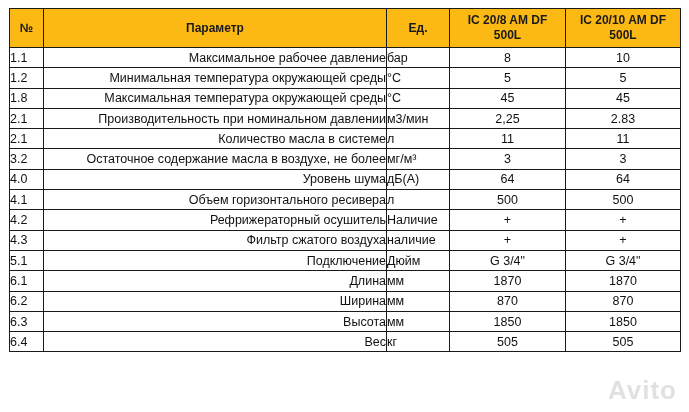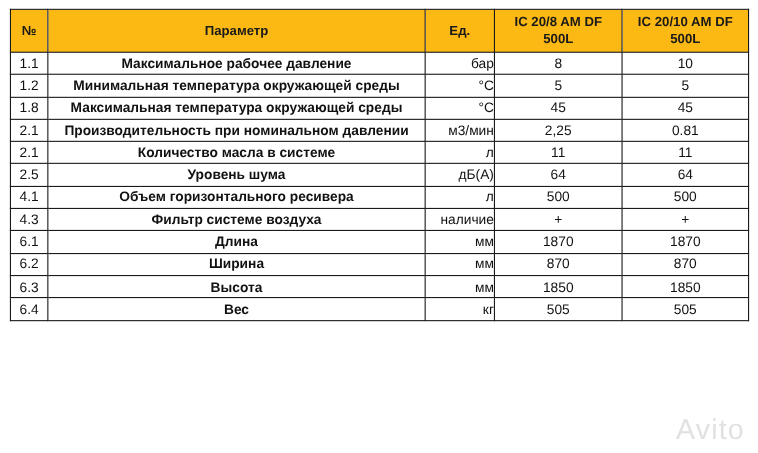--- a/index.html
+++ b/index.html
@@ -4,28 +4,28 @@
 <style>
   html, body { margin: 0; padding: 0; background: #ffffff; }
   body { width: 689px; height: 412px; position: relative; overflow: hidden;
          font-family: "Liberation Sans", sans-serif; }
   table.spec { position: absolute; left: 9px; top: 8px; border-collapse: collapse;
                table-layout: fixed; width: 671px; }
   table.spec th, table.spec td { border: 1px solid #1a1a1a; padding: 0; overflow: hidden; white-space: nowrap; }
   table.spec th { background: #fdb913; color: #1a1a1a; font-weight: bold; font-size: 12px;
                   height: 38px; text-align: center; line-height: 15px; }
   table.spec td { height: 19.3px; font-size: 12.5px; color: #111; line-height: 18px; }
-  td.num { text-align: center; }
-  td.param { text-align: center; padding-left: 8px; font-weight: bold; }
-  td.unit { text-align: right; }
+  td.num { }
+  td.param { text-align: right; padding-left: 8px; }
+  td.unit { text-align: left; }
   td.val { text-align: center; }
   col.c1 { width: 34px; } col.c2 { width: 343px; } col.c3 { width: 63px; }
   col.c4 { width: 116px; } col.c5 { width: 115px; }
   .watermark { position: absolute; right: 12px; bottom: 6px; color: rgba(200,200,200,0.55);
-               font-size: 26px; font-weight: normal; letter-spacing: 1px; }
+               font-size: 26px; font-weight: bold; letter-spacing: 1px; }
 </style>
 </head>
 <body>
 
 <table class="spec">
   <colgroup>
       <col class="c1">
       <col class="c2">
       <col class="c3">
       <col class="c4">
@@ -66,49 +66,70 @@
         <td class="param">Максимальная температура окружающей среды</td>
         <td class="unit">°C</td>
         <td class="val">45</td>
         <td class="val">45</td>
       </tr>
       <tr>
         <td class="num">2.1</td>
         <td class="param">Производительность при номинальном давлении</td>
         <td class="unit">м3/мин</td>
         <td class="val">2,25</td>
-        <td class="val">0.81</td>
+        <td class="val">2.83</td>
       </tr>
       <tr>
         <td class="num">2.1</td>
         <td class="param">Количество масла в системе</td>
         <td class="unit">л</td>
         <td class="val">11</td>
         <td class="val">11</td>
       </tr>
       <tr>
-        <td class="num">2.5</td>
+        <td class="num">3.2</td>
+        <td class="param">Остаточное содержание масла в воздухе, не более</td>
+        <td class="unit">мг/м³</td>
+        <td class="val">3</td>
+        <td class="val">3</td>
+      </tr>
+      <tr>
+        <td class="num">4.0</td>
         <td class="param">Уровень шума</td>
         <td class="unit">дБ(А)</td>
         <td class="val">64</td>
         <td class="val">64</td>
       </tr>
       <tr>
         <td class="num">4.1</td>
         <td class="param">Объем горизонтального ресивера</td>
         <td class="unit">л</td>
         <td class="val">500</td>
         <td class="val">500</td>
       </tr>
       <tr>
+        <td class="num">4.2</td>
+        <td class="param">Рефрижераторный осушитель</td>
+        <td class="unit">Наличие</td>
+        <td class="val">+</td>
+        <td class="val">+</td>
+      </tr>
+      <tr>
         <td class="num">4.3</td>
-        <td class="param">Фильтр системе воздуха</td>
+        <td class="param">Фильтр сжатого воздуха</td>
         <td class="unit">наличие</td>
         <td class="val">+</td>
         <td class="val">+</td>
+      </tr>
+      <tr>
+        <td class="num">5.1</td>
+        <td class="param">Подключение</td>
+        <td class="unit">Дюйм</td>
+        <td class="val">G 3/4"</td>
+        <td class="val">G 3/4"</td>
       </tr>
       <tr>
         <td class="num">6.1</td>
         <td class="param">Длина</td>
         <td class="unit">мм</td>
         <td class="val">1870</td>
         <td class="val">1870</td>
       </tr>
       <tr>
         <td class="num">6.2</td>

